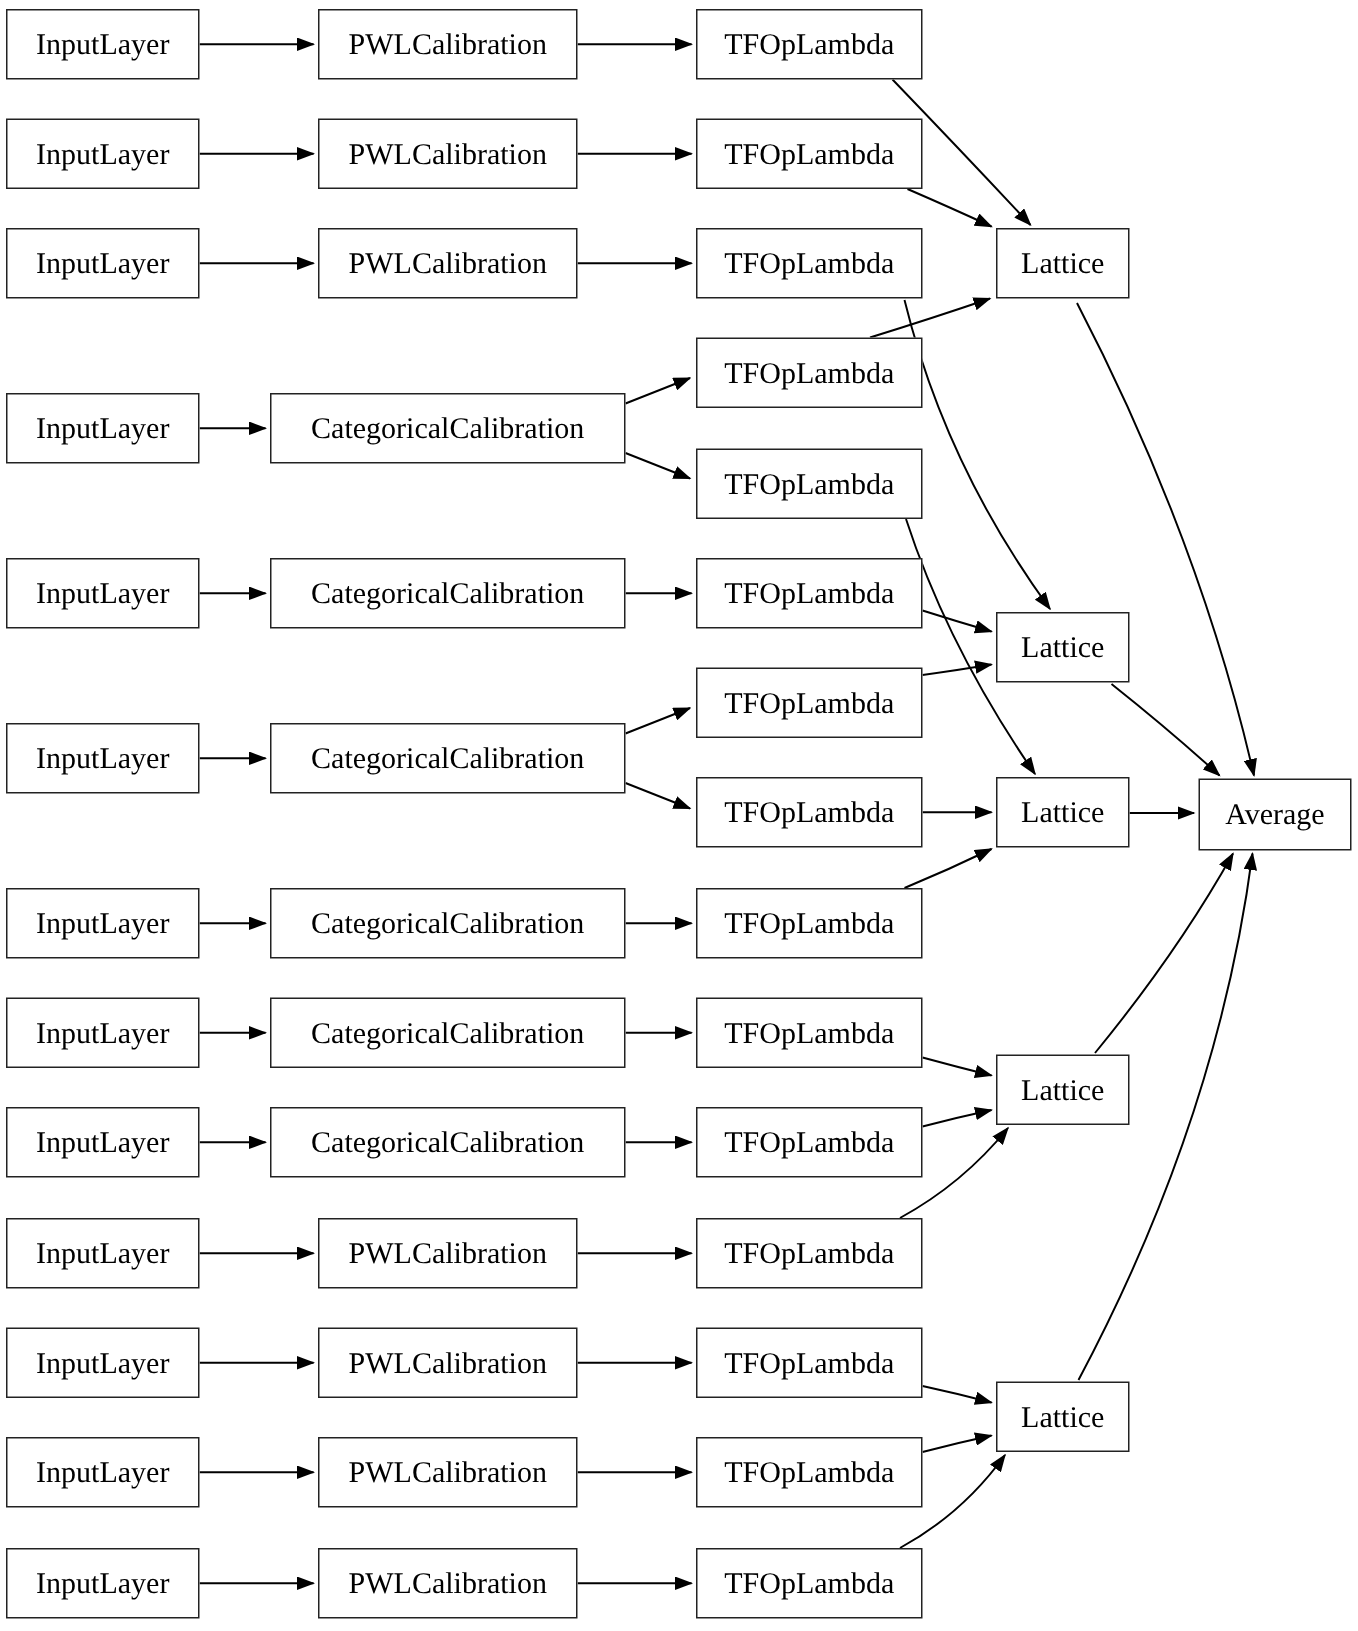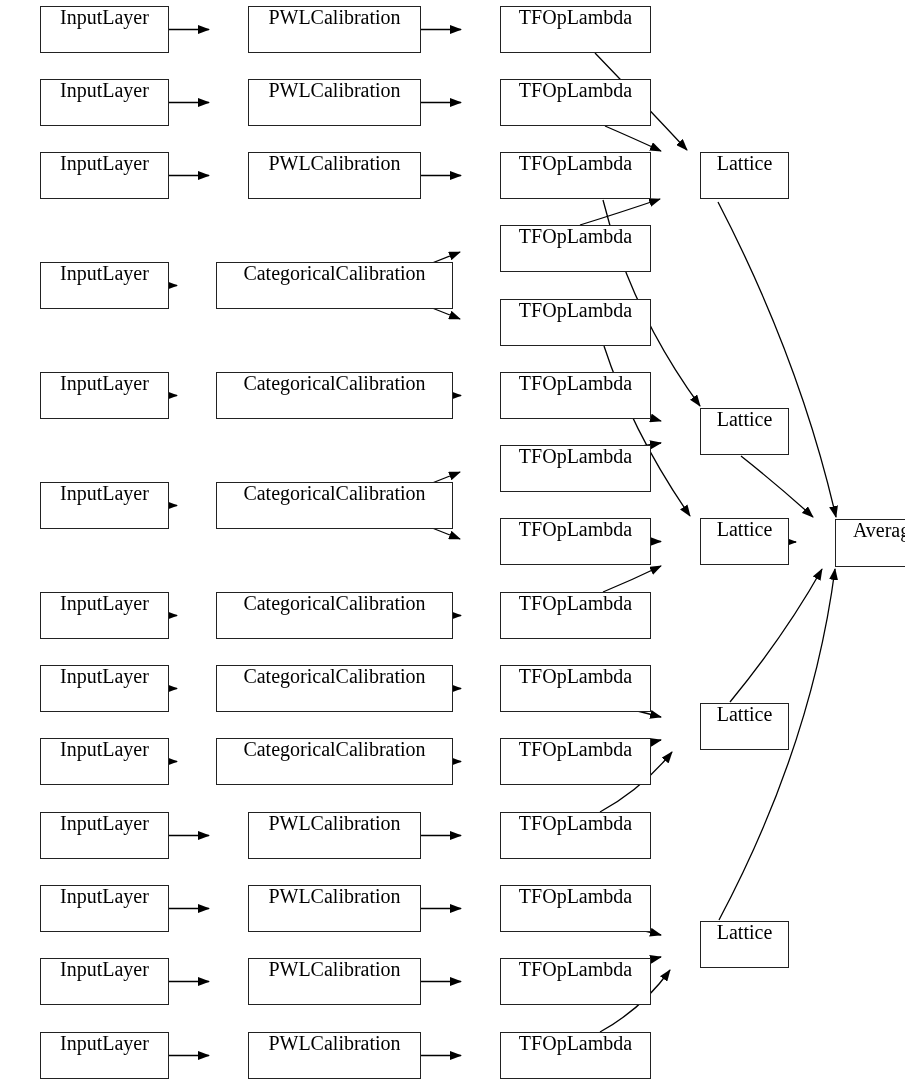--- a/index.html
+++ b/index.html
@@ -20,27 +20,26 @@
     fill: none;
     stroke: #000000;
     stroke-width: 1.3px;
   }
   .node {
     position: absolute;
     box-sizing: border-box;
     background: #ffffff;
     border: 1.6px solid #222222;
     display: flex;
-    align-items: flex-start;
+    align-items: center;
     justify-content: center;
     font-size: 20px;
     color: #000000;
     white-space: nowrap;
     line-height: 1;
-    margin-left: 36px;
   }
 </style>
 </head>
 <body>
 
 <div id="stage" style="width: 905px; height: 1087px; background: rgb(255, 255, 255);">
   <svg id="edge-layer" xmlns="http://www.w3.org/2000/svg" viewBox="0 0 905 1087" width="905" height="1087">
     <defs>
       <marker id="arrow" viewBox="0 0 12 9" refX="11" refY="4.5" markerWidth="12" markerHeight="9" markerUnits="userSpaceOnUse" orient="auto">
         <path d="M0,0 L12,4.5 L0,9 z" fill="#000000"></path>

